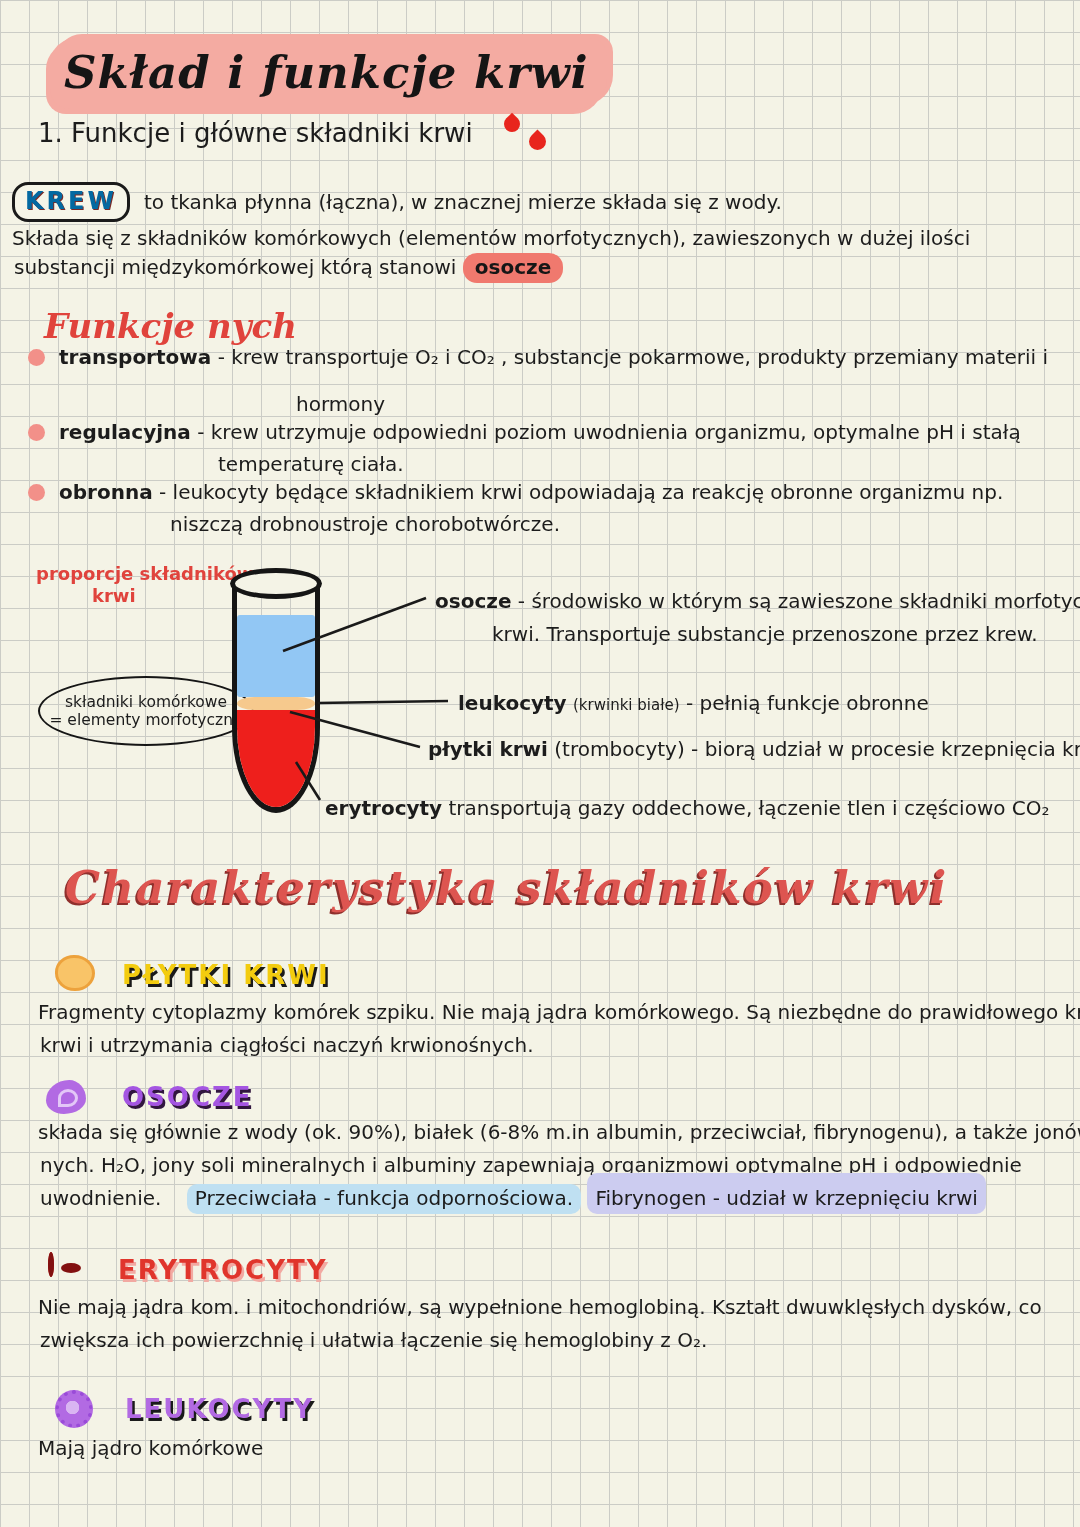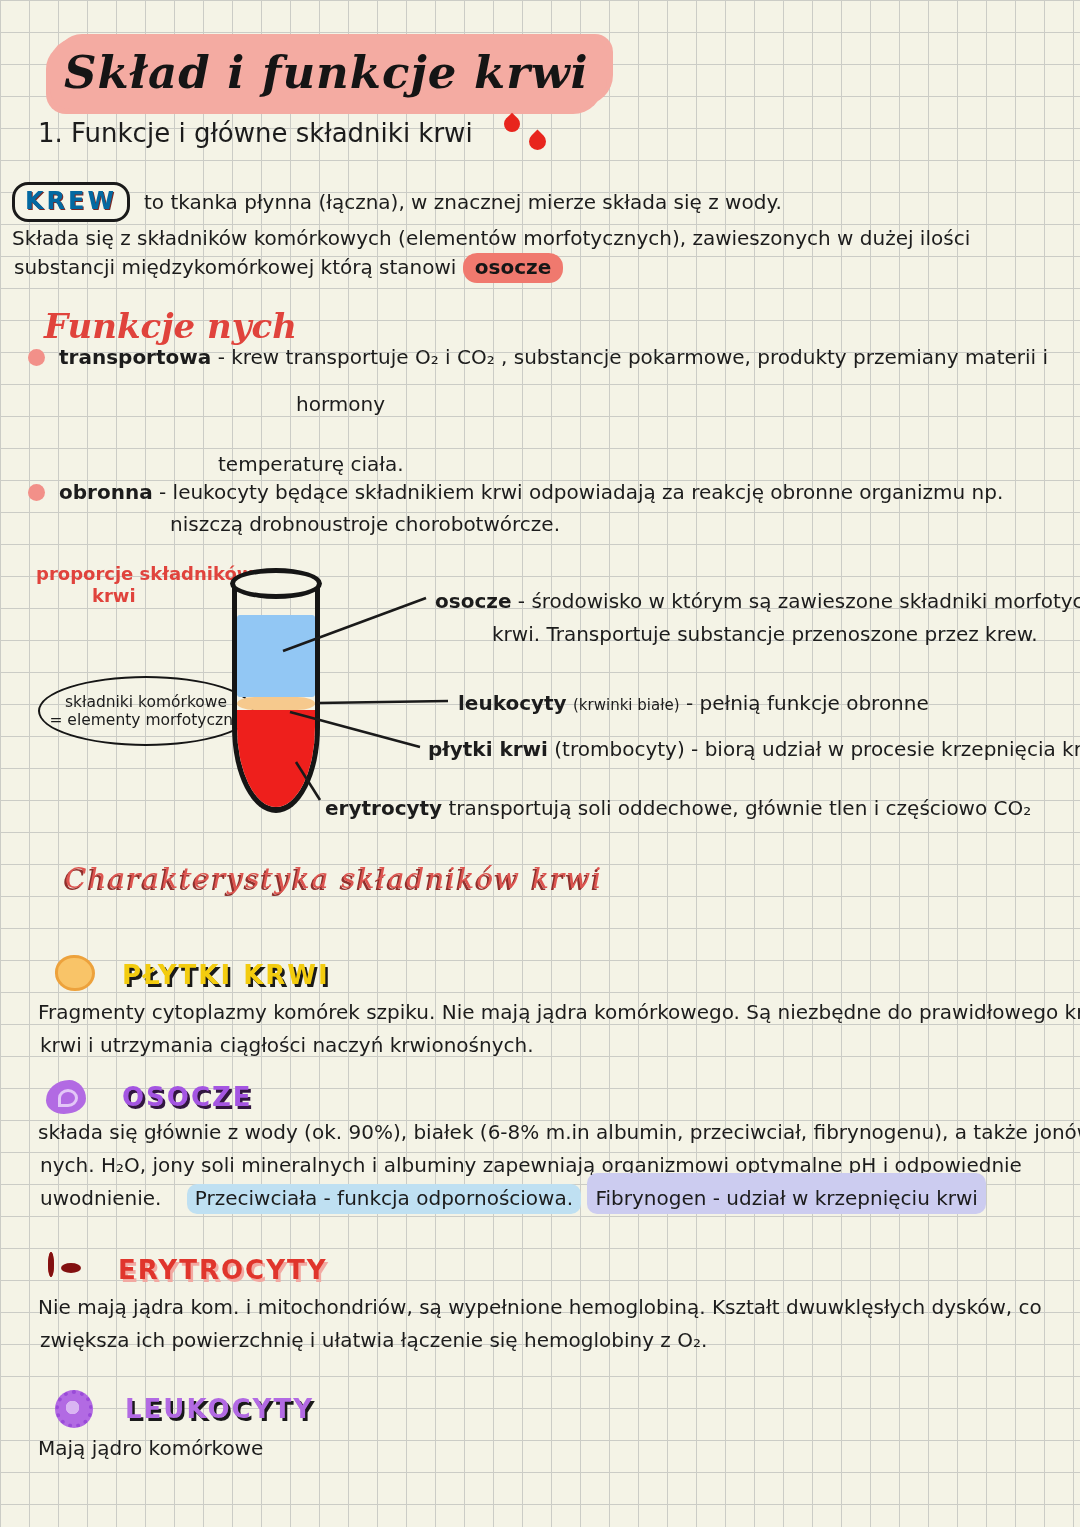--- a/index.html
+++ b/index.html
@@ -77,22 +77,22 @@
   }
   .layer-air    { height:30px; }
   .layer-plasma { height:82px; background:#92c7f4; border-radius:3px; }
   .layer-buffy  { height:13px; background:#f6c98d; border-radius:40%/90%; }
   .layer-red    { flex:1; background:#ee1f1c; }
 
   .connectors { left:0; top:0; width:1080px; height:1527px; pointer-events:none; z-index:4; }
 
   
   .script-heading-lg {
-    font-family:"DejaVu Serif", serif; font-style:italic; font-weight:normal;
-    font-size:28px; color:#dd5550; text-shadow:-2px 2px 0 #8f2f2c; letter-spacing:2px;
+    font-family:"DejaVu Serif", serif; font-style:italic; font-weight:bold;
+    font-size:44px; color:#dd5550; text-shadow:-2px 2px 0 #8f2f2c; letter-spacing:2px;
     white-space:nowrap;
   }
   .sec-heading { font-weight:bold; font-size:26px; letter-spacing:2px; white-space:nowrap; }
   .hd-yellow { color:#f3cc0f; text-shadow:2.5px 2.5px 0 #1a1a1a; }
   .hd-purple { color:#a455e2; text-shadow:2.5px 2.5px 0 #31163f; }
   .hd-red    { color:#e0352c; text-shadow:2.5px 2.5px 0 #f2a9a2; }
   .hd-lilac  { color:#b26ae3; text-shadow:2.5px 2.5px 0 #1a1a1a; }
 
   .icon-platelet {
     width:40px; height:36px; border-radius:48% 52% 50% 50%;
@@ -151,20 +151,24 @@
 
   
   <div class="abs red-script" style="left:44px; top:306px; font-size:34px;">Funkcje nych</div>
 
   <div class="abs body-text" style="left:28px; top:336px;margin-top:9px;">
     <span class="dot"></span><span class="term">transportowa</span>
     <span>- krew transportuje O₂ i CO₂ , substancje pokarmowe, produkty przemiany materii i</span>
   </div>
   <div class="abs body-text" style="left:296px; top:392px;">hormony</div>
 
+  <div class="abs body-text" style="left:28px; top:420px;">
+    <span class="dot"></span><span class="term">regulacyjna</span>
+    <span>- krew utrzymuje odpowiedni poziom uwodnienia organizmu, optymalne pH i stałą</span>
+  </div>
   <div class="abs body-text" style="left:218px; top:452px;">temperaturę ciała.</div>
 
   <div class="abs body-text" style="left:28px; top:480px;">
     <span class="dot"></span><span class="term">obronna</span>
     <span>- leukocyty będące składnikiem krwi odpowiadają za reakcję obronne organizmu np.</span>
   </div>
   <div class="abs body-text" style="left:170px; top:512px;">niszczą drobnoustroje chorobotwórcze.</div>
 
   
   <div class="abs caption-red" style="left:36px; top:563px;">proporcje składników</div>
@@ -206,21 +210,21 @@
   </div>
 
   <div class="abs body-text" style="left:428px; top:737px;">
     <span class="term">płytki krwi</span>
     <span>(trombocyty)</span>
     <span>- biorą udział w procesie krzepnięcia krwi</span>
   </div>
 
   <div class="abs body-text" style="left:325px; top:796px;">
     <span class="term">erytrocyty</span>
-    <span>transportują soli oddechowe, głównie tlen i częściowo CO₂</span>
+    <span>transportują gazy oddechowe, łączenie tlen i częściowo CO₂</span>
   </div>
 
   
   <div class="abs script-heading-lg" style="left:65px; top:862px;">Charakterystyka składników krwi</div>
 
   
   <span class="abs icon-platelet" style="left:55px; top:955px;"></span>
   <div class="abs sec-heading hd-yellow" style="left:122px; top:960px;">PŁYTKI KRWI</div>
   <div class="abs body-text" style="left:38px; top:1000px;">Fragmenty cytoplazmy komórek szpiku. Nie mają jądra komórkowego. Są niezbędne do prawidłowego krzepnięcia</div>
   <div class="abs body-text" style="left:40px; top:1033px;">krwi i utrzymania ciągłości naczyń krwionośnych.</div>

